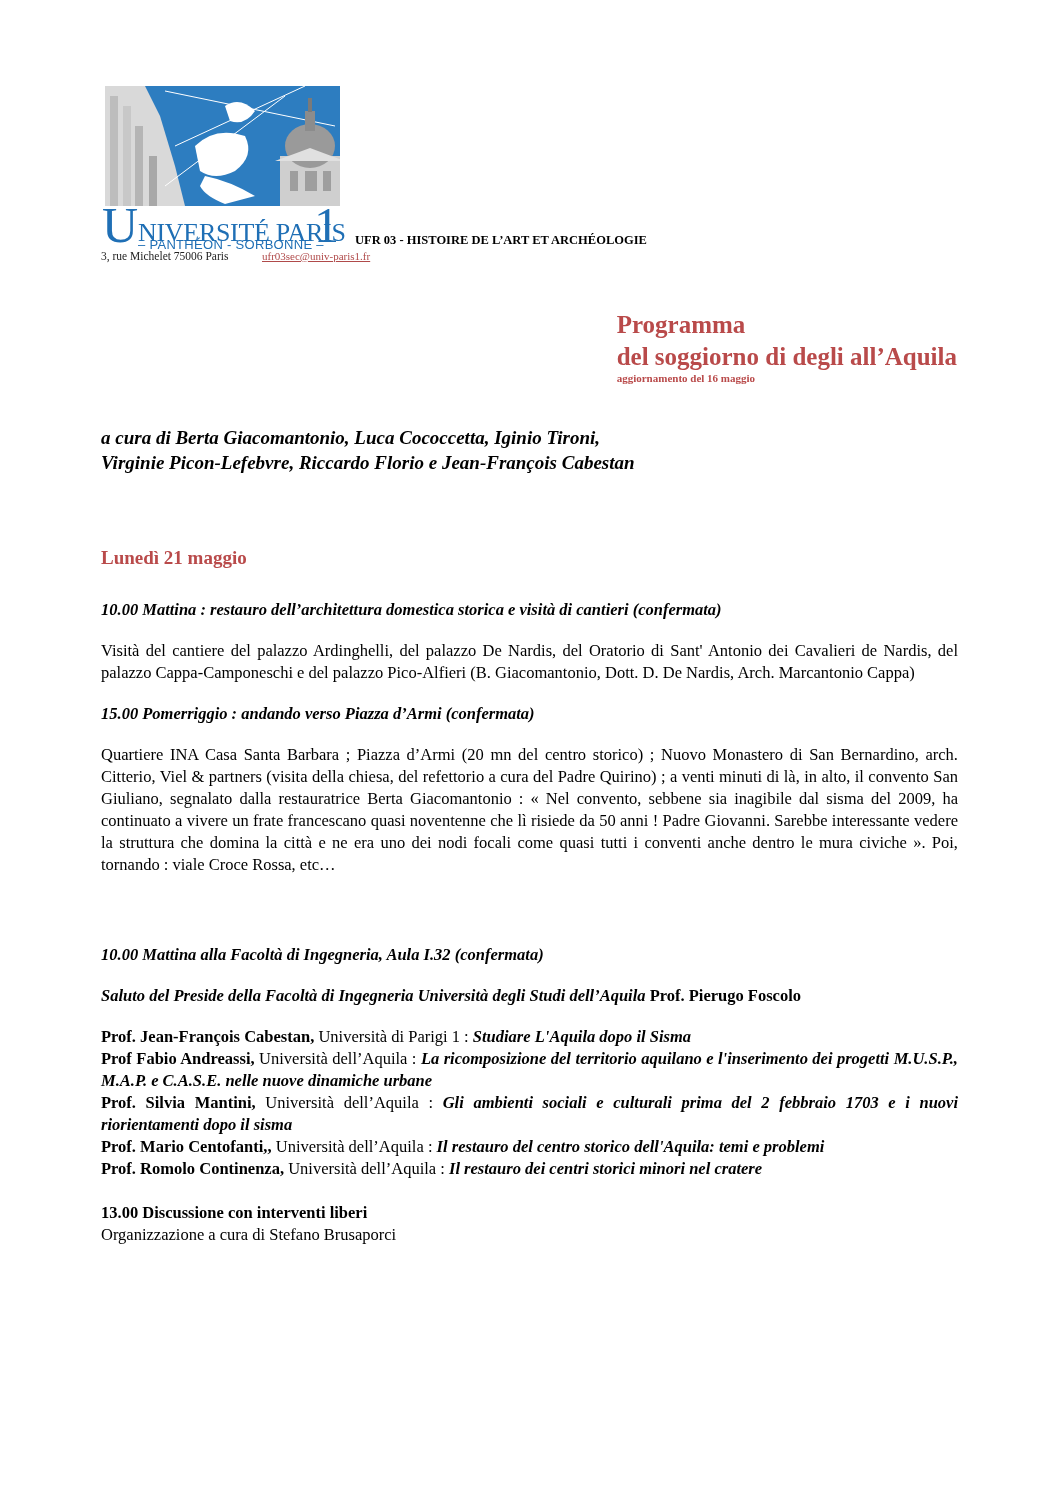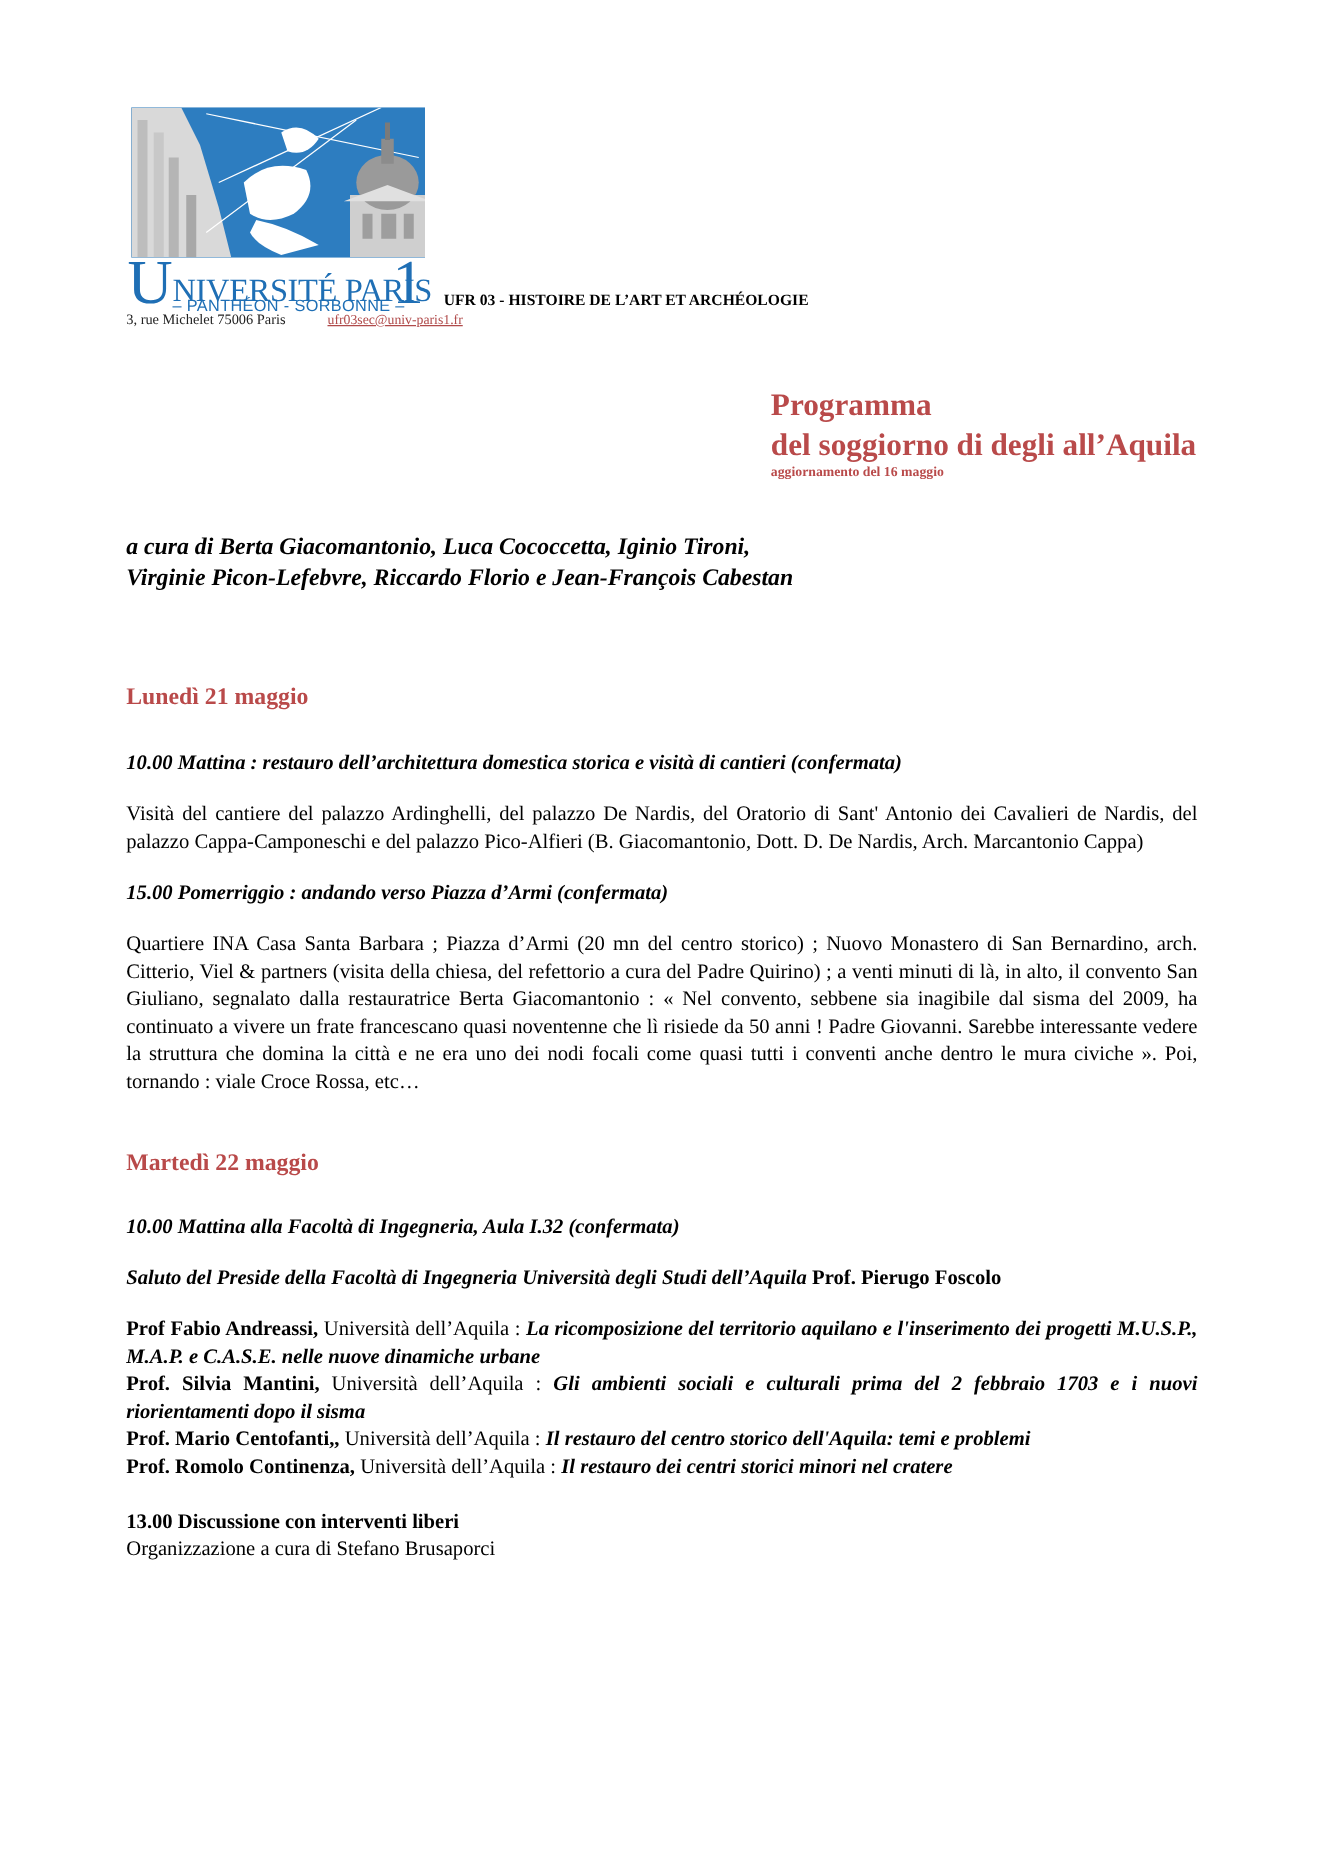--- a/index.html
+++ b/index.html
@@ -118,29 +118,31 @@
   <div style="height:28px"></div>
   <div class="session">10.00 Mattina : restauro dell’architettura domestica storica e visità di cantieri (confermata)</div>
   <div style="height:19px"></div>
   <div class="para">Visità del cantiere del palazzo Ardinghelli, del palazzo De Nardis, del Oratorio di Sant' Antonio dei Cavalieri de Nardis, del palazzo Cappa-Camponeschi e del palazzo Pico-Alfieri (B. Giacomantonio, Dott. D. De Nardis, Arch. Marcantonio Cappa)</div>
   <div style="height:19px"></div>
   <div class="session">15.00 Pomerriggio : andando verso Piazza d’Armi (confermata)</div>
   <div style="height:19px"></div>
   <div class="para">Quartiere INA Casa Santa Barbara ; Piazza d’Armi (20 mn del centro storico) ;  Nuovo Monastero di San Bernardino, arch. Citterio, Viel &amp; partners (visita della chiesa, del refettorio a cura del Padre Quirino) ; a venti minuti di là, in alto, il convento San Giuliano, segnalato dalla restauratrice Berta Giacomantonio : « Nel convento, sebbene sia inagibile dal sisma del 2009, ha continuato a vivere un frate francescano quasi noventenne che lì risiede da 50 anni ! Padre Giovanni. Sarebbe interessante vedere la struttura che domina la città e ne era uno dei nodi focali come quasi tutti i conventi anche dentro le mura civiche ». Poi, tornando : viale Croce Rossa, etc…</div>
 
   <div style="height:42px"></div>
-  <h2 class="day-heading">Martedì 22 maggio</h2>
   <div style="height:26px"></div>
   <div class="session">10.00 Mattina alla Facoltà di Ingegneria, Aula I.32 (confermata)</div>
   <div style="height:19px"></div>
   <div class="session">
     <span>Saluto del Preside della Facoltà di Ingegneria Università degli Studi dell’Aquila</span><span style="font-style:normal"> Prof. Pierugo Foscolo</span>
   </div>
   <div style="height:19px"></div>
 
+  <div class="speaker">
+    <span class="name">Prof. Jean-François Cabestan,</span><span> Università di Parigi 1 : </span><span class="talk">Studiare L'Aquila dopo il Sisma</span>
+  </div>
   <div class="speaker">
     <span class="name">Prof Fabio Andreassi,</span><span> Università dell’Aquila : </span><span class="talk">La ricomposizione del territorio aquilano e l'inserimento dei progetti M.U.S.P., M.A.P. e C.A.S.E. nelle nuove dinamiche urbane</span>
   </div>
   <div class="speaker">
     <span class="name">Prof. Silvia Mantini,</span><span> Università dell’Aquila : </span><span class="talk">Gli ambienti sociali e culturali prima del 2 febbraio 1703 e i nuovi riorientamenti dopo il sisma</span>
   </div>
   <div class="speaker">
     <span class="name">Prof. Mario Centofanti,,</span><span> Università dell’Aquila :  </span><span class="talk">Il restauro del centro storico dell'Aquila: temi e problemi</span>
   </div>
   <div class="speaker">

